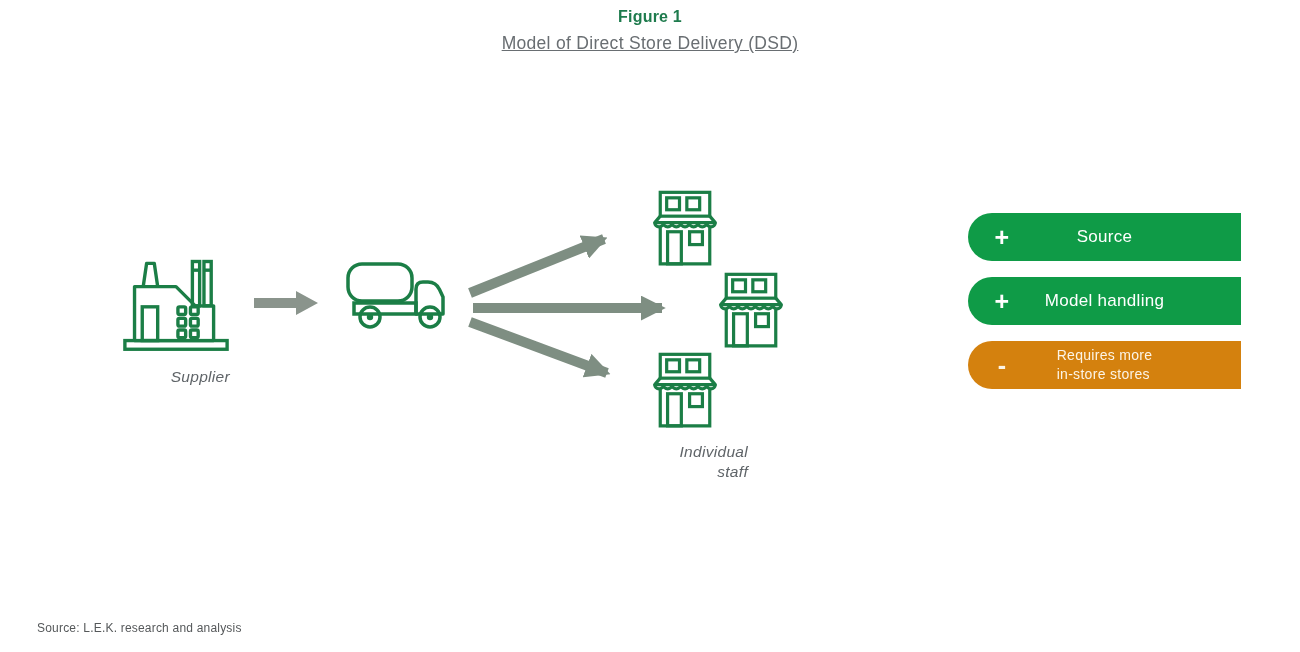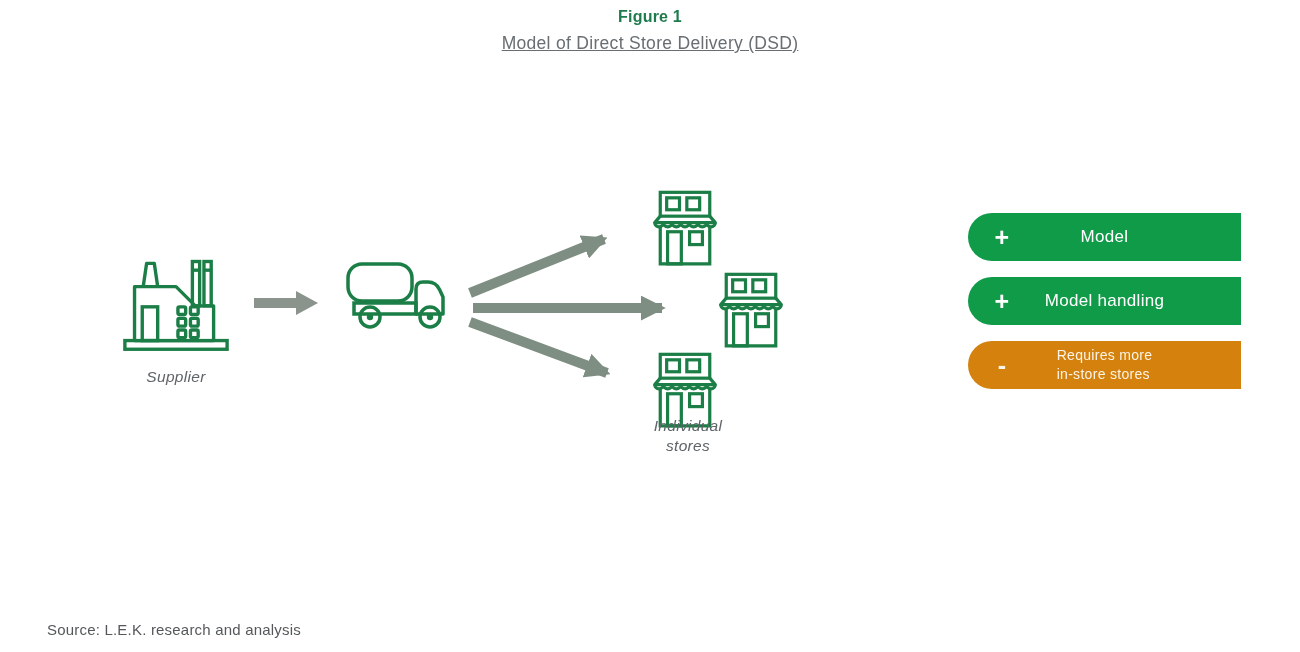--- a/index.html
+++ b/index.html
@@ -14,40 +14,40 @@
     font-family:"Liberation Sans", sans-serif;overflow:hidden;
   }
   .header{position:absolute;top:8px;left:0;width:100%;text-align:center;}
   .fig-label{font-size:16px;font-weight:bold;color:var(--title-green);letter-spacing:.2px;}
   .fig-title{font-size:17.5px;color:var(--text-gray);margin-top:7px;letter-spacing:.3px;text-decoration:underline;}
   .abs{position:absolute;}
   .icon-stroke{stroke:var(--icon-green);fill:none;stroke-width:3.5;}
   .icon-fill{fill:var(--icon-green);stroke:none;}
   .caption{
     font-size:15.5px;font-style:italic;color:var(--label-gray);
-    text-align:center;line-height:20px;letter-spacing:.3px;
+    text-align:right;line-height:20px;letter-spacing:.3px;
   }
   .sage-fill{fill:var(--arrow-sage);}
   .gray-fill{fill:var(--arrow-gray);}
   .sage-stroke{stroke:var(--arrow-sage);}
   .pill{
     position:absolute;left:968px;width:273px;height:48px;
     border-radius:24px 0 0 24px;color:#ffffff;
     display:flex;align-items:center;justify-content:center;
     font-size:17px;letter-spacing:.3px;
   }
   .pill.positive{background:var(--green);}
   .pill.negative{background:var(--orange);color:#fcf4e6;}
   .pill .sign{
     position:absolute;left:20px;top:0;height:100%;width:28px;
     display:flex;align-items:center;justify-content:center;
     font-size:25px;font-weight:bold;
   }
   .pill .two-line{text-align:left;font-size:14px;line-height:19.5px;}
-  .source{position:absolute;left:47px;top:621px;font-size:15px;color:var(--source-gray);letter-spacing:.2px;}
+  .source{position:absolute;left:37px;top:621px;font-size:12px;color:var(--source-gray);letter-spacing:.2px;}
 </style>
 </head>
 <body>
 
 <div class="canvas">
 
   <div class="header">
     <div class="fig-label">Figure 1</div>
     <div class="fig-title">Model of Direct Store Delivery (DSD)</div>
   </div>
@@ -121,28 +121,28 @@
     <rect class="icon-stroke" x="9" y="2" width="54" height="26"></rect>
     <rect class="icon-stroke" x="16" y="8" width="14" height="13"></rect>
     <rect class="icon-stroke" x="38" y="8" width="14" height="13"></rect>
     <path class="icon-stroke" d="M9,28 L3,35 H69 L63,28" stroke-linejoin="round"></path>
     <path class="icon-stroke" d="M3,35 a4.71,4.71 0 0 0 9.43,0 a4.71,4.71 0 0 0 9.43,0 a4.71,4.71 0 0 0 9.43,0 a4.71,4.71 0 0 0 9.43,0 a4.71,4.71 0 0 0 9.43,0 a4.71,4.71 0 0 0 9.43,0 a4.71,4.71 0 0 0 9.42,0"></path>
     <path class="icon-stroke" d="M9,40 V80 H63 V40"></path>
     <rect class="icon-stroke" x="17" y="45" width="15" height="35"></rect>
     <rect class="icon-stroke" x="41" y="45" width="14" height="14"></rect>
   </svg>
 
-  <div class="caption abs" style="left:628px;top:416px;width:120px;">
+  <div class="caption abs" style="left:628px;top:442px;width:120px;">
     <div>Individual</div>
-    <div>stores</div>
+    <div>staff</div>
   </div>
 
   <div class="pill positive" style="top:213px;">
     <span class="sign">+</span>
-    <span>Model</span>
+    <span>Source</span>
   </div>
 
   <div class="pill positive" style="top:277px;">
     <span class="sign">+</span>
     <span>Model handling</span>
   </div>
 
   <div class="pill negative" style="top:341px;">
     <span class="sign">-</span>
     <span class="two-line">

